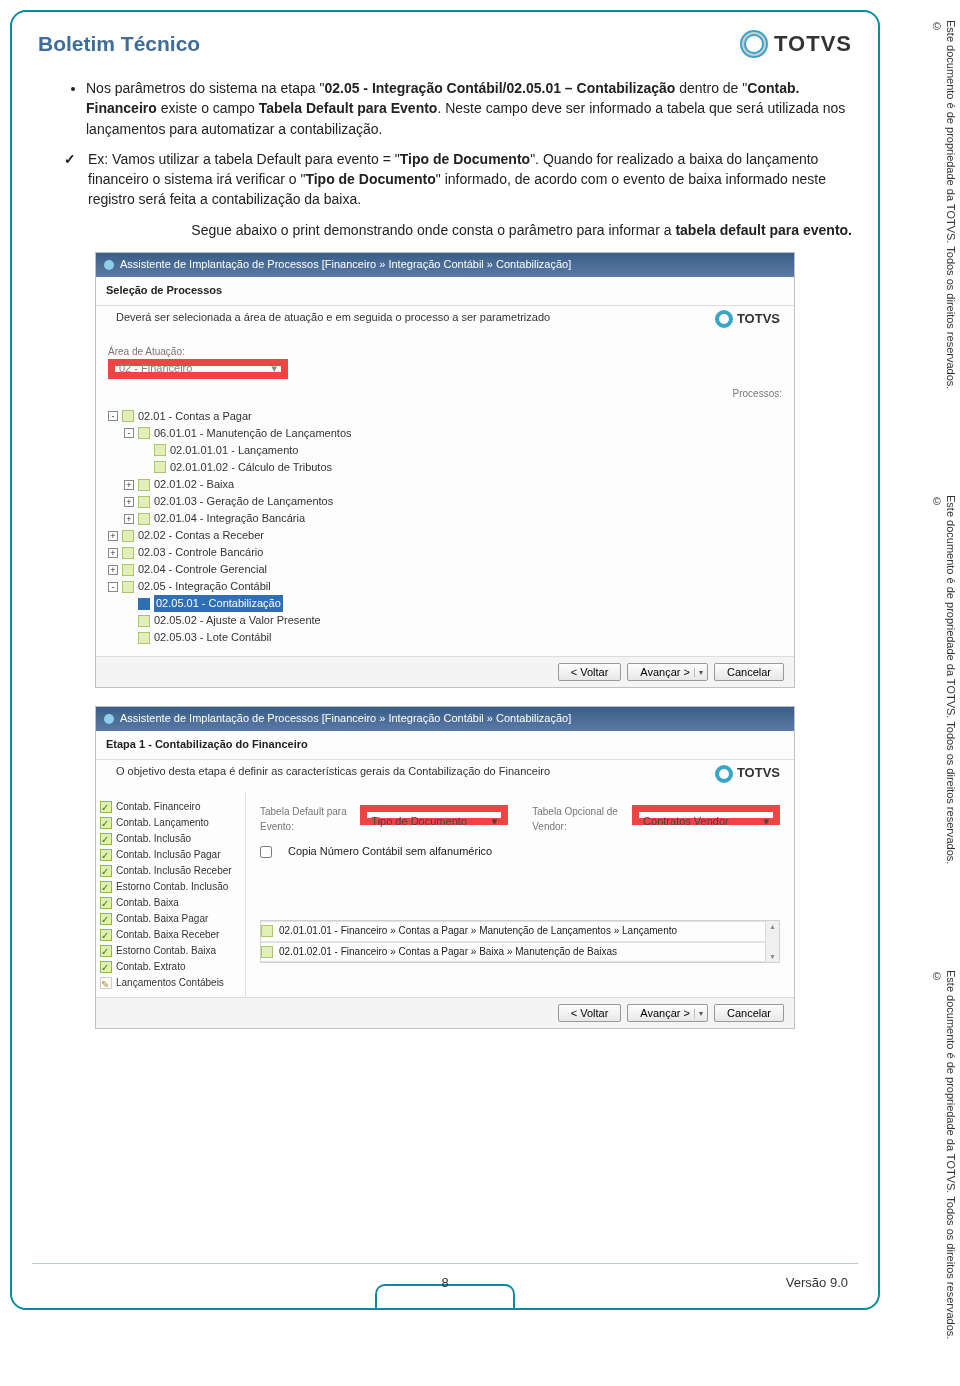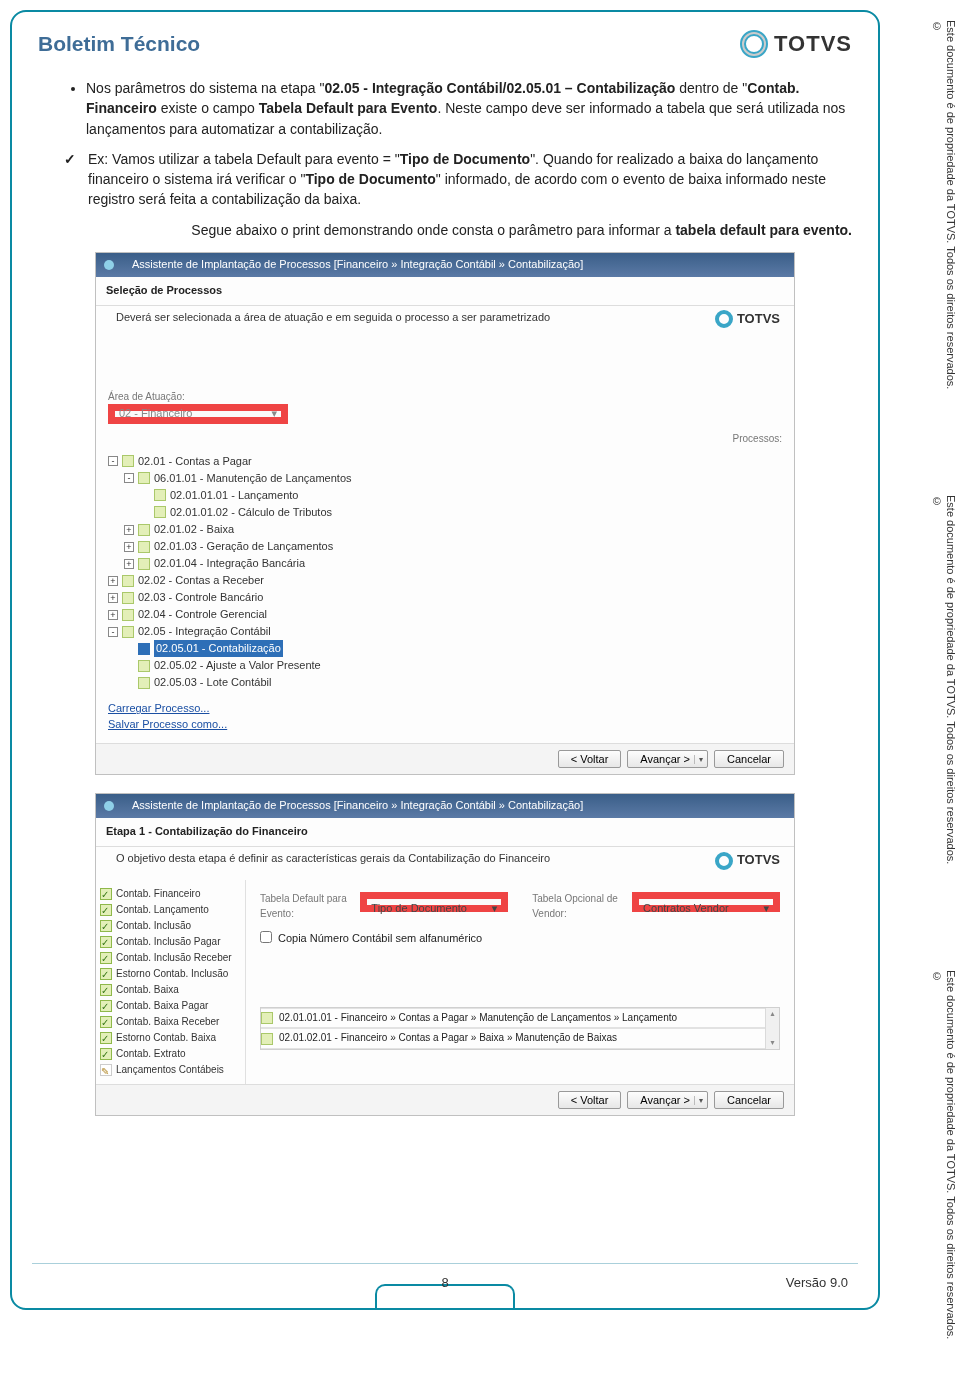--- a/index.html
+++ b/index.html
@@ -9,27 +9,27 @@
   .doc-title { color: #3f6d97; font-size: 21px; font-weight: bold; }
   .totvs-logo { display: flex; align-items: center; gap: 6px; font-weight: bold; color: #333; font-size: 22px; letter-spacing: 1px; }
   .totvs-logo .ring { width: 28px; height: 28px; border: 6px solid #3aa6c7; border-radius: 50%; display: inline-block; position: relative; }
   .totvs-logo .ring::after { content:""; position:absolute; inset:-4px; border:2px solid #ccc; border-radius:50%; }
   .content { font-size: 14px; color: #222; line-height: 1.45; }
   .content ul { list-style: disc; padding-left: 48px; margin-bottom: 10px; }
   .content .chk { padding-left: 30px; margin: 10px 0 10px 20px; position: relative; }
   .content .chk::before { content: "✓"; position: absolute; left: 6px; top: 0; font-weight: bold; color: #222; }
   .mt8 { margin-top: 8px; text-align: right; }
   .panel { margin: 12px auto 0 auto; width: 700px; border: 1px solid #c0c0c0; font-size: 11px; background: #fdfdfd; }
-  .panel-titlebar { background: linear-gradient(#3a5e88,#5b7aa6); color: #fff; padding: 4px 8px; display: flex; align-items: center; gap: 18px; }
+  .panel-titlebar { background: linear-gradient(#3a5e88,#5b7aa6); color: #fff; padding: 4px 8px; display: flex; align-items: center; gap: 6px; }
   .panel-titlebar .dot { width: 10px; height: 10px; background: #8fd0e8; border-radius: 50%; display:inline-block; }
   .panel-section-title { font-weight: bold; padding: 6px 10px; border-bottom: 1px solid #ddd; }
   .panel-desc { padding: 4px 10px 10px 20px; color: #333; display:flex; justify-content:space-between; align-items:flex-start; }
   .panel-desc .mini-logo { display:flex; align-items:center; gap:4px; font-weight:bold; font-size:13px; margin-right:4px; }
   .panel-desc .mini-logo .ring { width:18px; height:18px; border:4px solid #3aa6c7; border-radius:50%; }
-  .panel-body { padding: 6px 12px 10px 12px; margin-top: 45px; }
+  .panel-body { padding: 6px 12px 10px 12px; }
   .panel .label { color:#777; font-size:10px; }
   .panel select, .panel .select { border:7px solid #ef4444; background:#fafafa; font-size:11px; padding:2px 4px; width:180px; height:20px; color:#444; }
   .tree { font-size: 11px; color: #333; margin-top: 6px; line-height: 1.55; }
   .tree .node { display: flex; align-items: center; gap: 4px; }
   .tree .indent-1 { padding-left: 0; }
   .tree .indent-2 { padding-left: 16px; }
   .tree .indent-3 { padding-left: 32px; }
   .exp { width:10px; height:10px; border:1px solid #888; font-size:9px; line-height:8px; text-align:center; display:inline-flex; align-items:center; justify-content:center; background:#fff; }
   .ficon { width:12px; height:12px; background:#e3efb8; border:1px solid #aac86a; display:inline-block; }
   .ficon.sel { background:#2e6fb7; border-color:#2e6fb7; }
@@ -43,21 +43,21 @@
   .two-col { display:flex; }
   .side-list { width:150px; border-right:1px solid #e0e0e0; padding:6px 4px; }
   .side-list .row { display:flex; align-items:center; gap:4px; font-size:10px; color:#333; line-height:1.6; }
   .side-list .chk2 { width:12px; height:12px; background:#e3efb8; border:1px solid #8fb84a; display:inline-block; position:relative; }
   .side-list .chk2::after { content:"✓"; position:absolute; left:0; top:-2px; font-size:10px; color:#3a7a1a; }
   .side-list .chk2.pen { background:#fff; border-color:#ccc; }
   .side-list .chk2.pen::after { content:"✎"; color:#b38a2a; left:0; top:-1px; }
   .right-pane { flex:1; padding:12px 14px; }
   .field-row { display:flex; gap:24px; margin-bottom:10px; }
   .field { display:flex; gap:2px; }
-  .checkbox-row { display:flex; align-items:flex-start; gap:6px; }
+  .checkbox-row { display:flex; align-items:center; gap:16px; }
   .checkbox-row input { width:12px; height:12px; }
   .proc-cor { margin-top:60px; }
   .proc-cor .hdr { font-size:10px; color:#555; margin-bottom:2px; }
   .proc-cor .rowp { display:flex; align-items:center; gap:6px; font-size:10px; border:1px solid #e2e2e2; border-left:none; border-right:none; padding:2px 0;}
   .scroll-stub { width:14px; background:#f0f0f0; border-left:1px solid #dadada; display:flex; flex-direction:column; justify-content:space-between; align-items:center; font-size:8px; color:#888; }
   .sidebar-text { position:absolute; right:2px; width:62px; writing-mode: vertical-rl; font-size:11px; color:#333; text-align:left; line-height:1.3; }
   .st1 { top: 20px; height: 380px; }
   .st2 { top: 495px; height: 380px; }
   .st3 { top: 970px; height: 380px; }
   .footer { position:absolute; bottom:18px; left:0; right:0; display:flex; justify-content:space-between; padding:0 30px; font-size:13px; color:#333; }
@@ -173,24 +173,20 @@
               <span style="width:10px;display:inline-block"></span>
               <span class="ficon"></span>
               <span>02.05.02 - Ajuste a Valor Presente</span>
             </div>
             <div class="node indent-2">
               <span style="width:10px;display:inline-block"></span>
               <span class="ficon"></span>
               <span>02.05.03 - Lote Contábil</span>
             </div>
           </div>
-        <div class="links">
-          <a href="#">Carregar Processo...</a>
-          <a href="#">Salvar Processo como...</a>
-        </div>
       </div>
       <div class="panel-footer">
         <button class="btn">&lt; Voltar</button>
         <button class="btn split">Avançar &gt;</button>
         <button class="btn">Cancelar</button>
       </div>
     </div>
 
     <div class="panel" style="margin-top:18px;">
       <div class="panel-titlebar">

